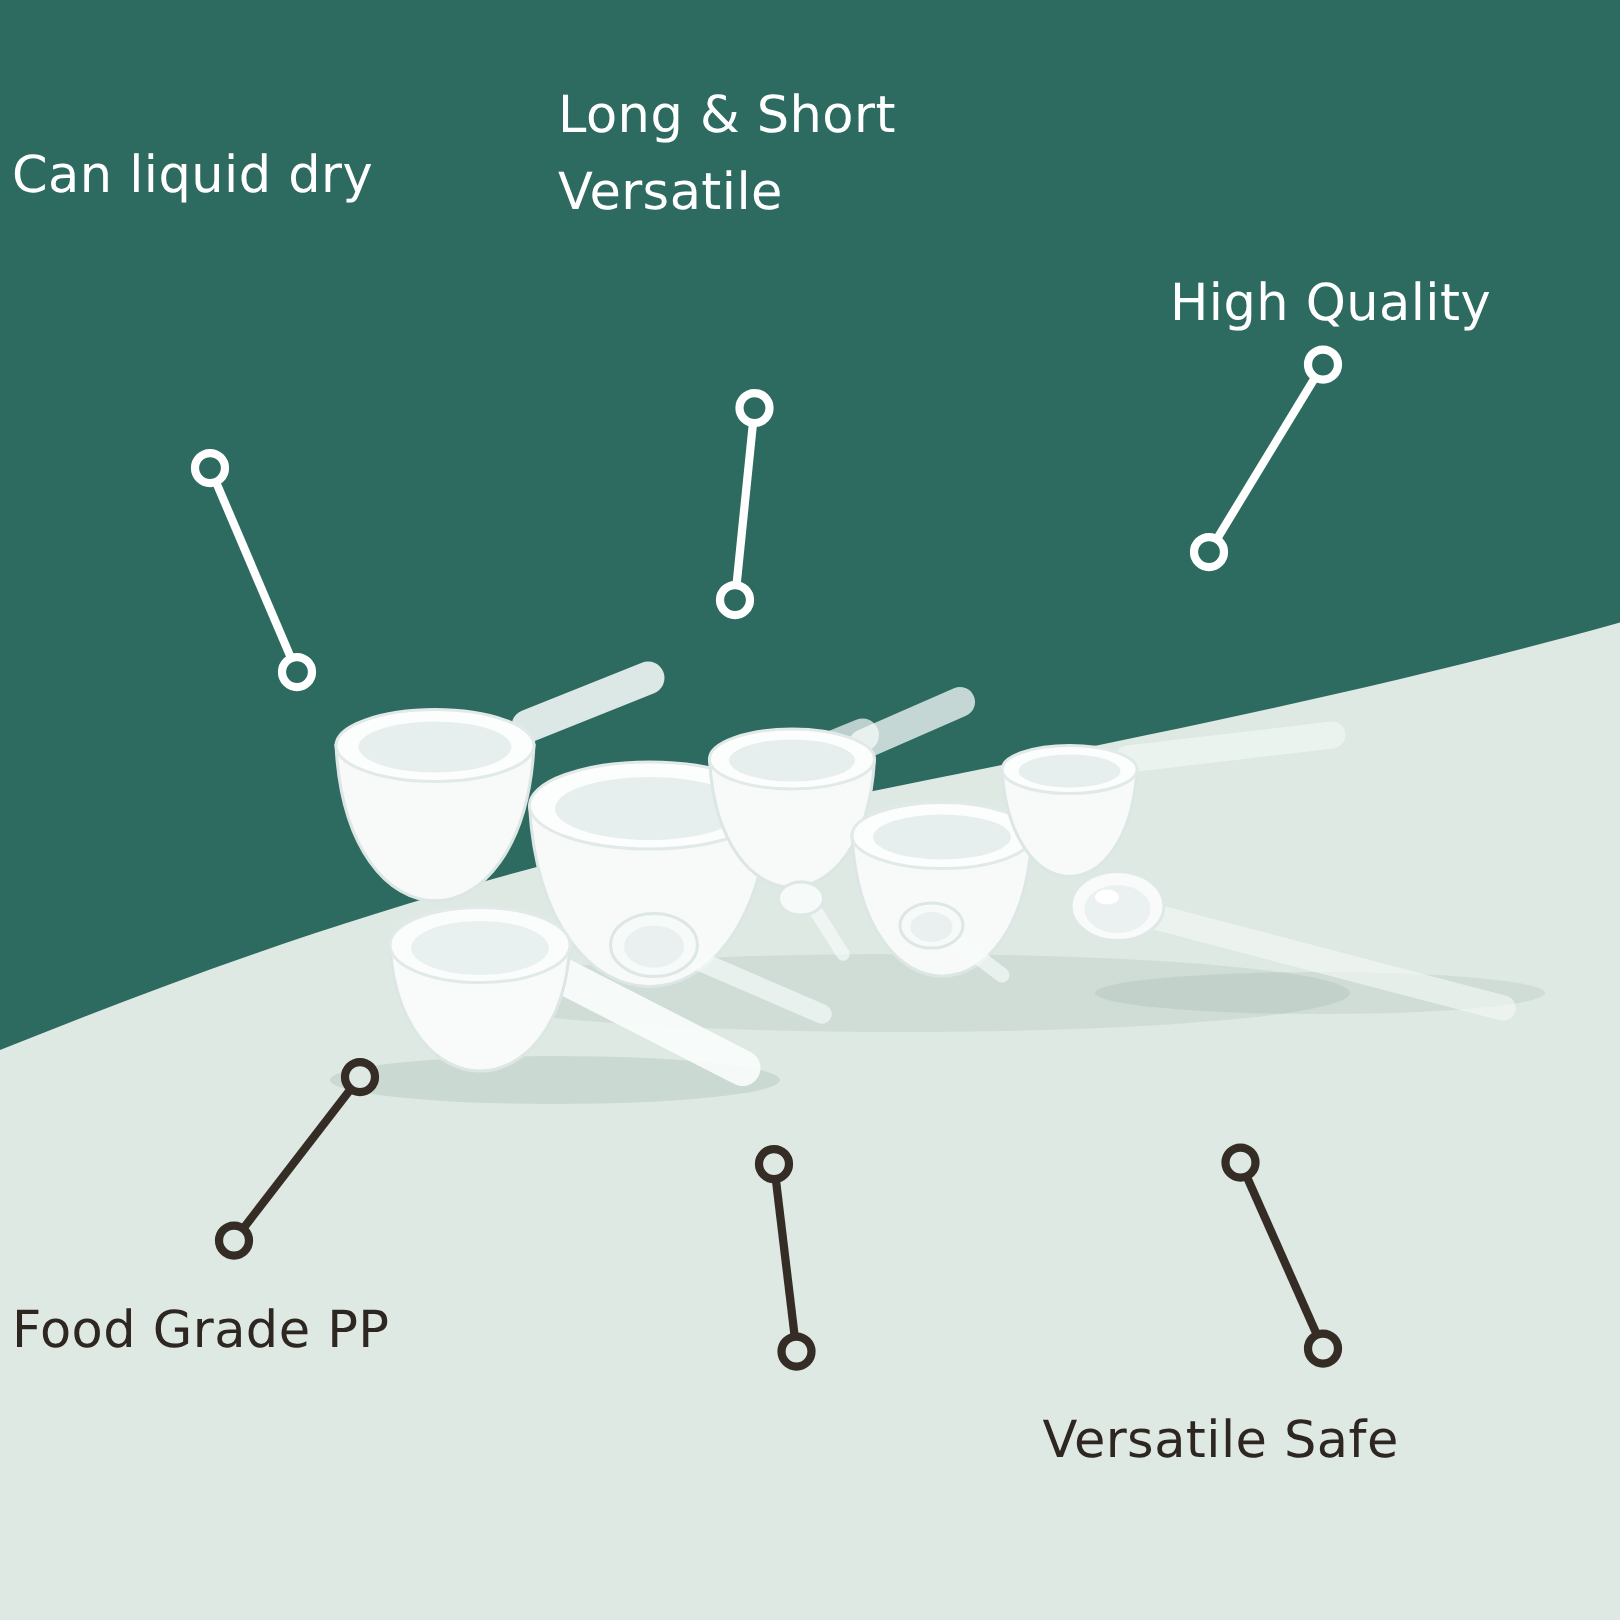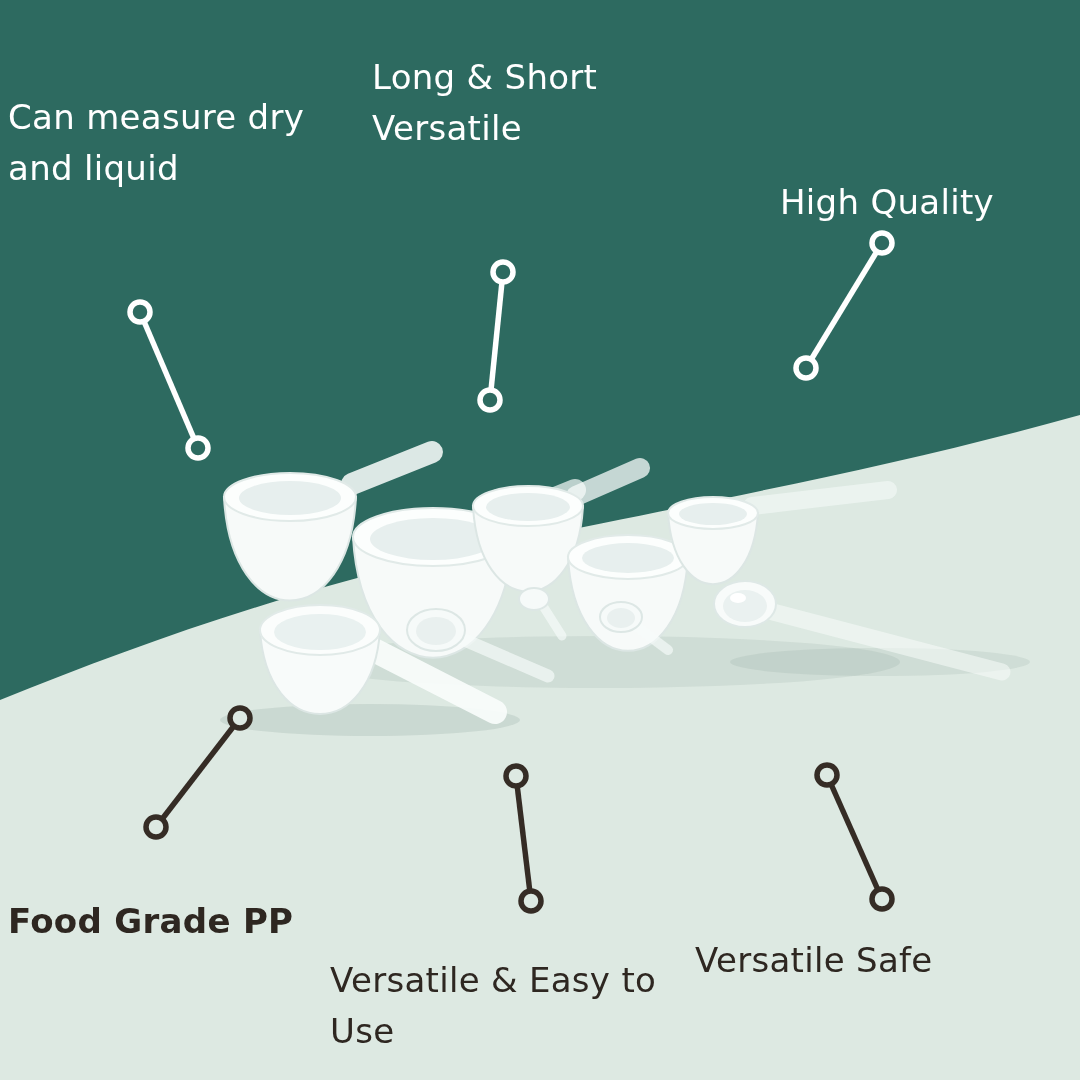--- a/index.html
+++ b/index.html
@@ -29,21 +29,21 @@
     line-height: 1.5;
     letter-spacing: 0.3px;
     font-weight: 400;
   }
   .callout.light-text { color: #ffffff; }
   .callout.dark-text  { color: #2e2721; }
 
   .callout.measure    { left: 8px;   top: 92px;  width: 335px; }
   .callout.handles    { left: 372px; top: 52px;  width: 300px; }
   .callout.quality    { left: 780px; top: 146px; width: 270px; margin-top: 31px; }
-  .callout.material   { left: 8px;   top: 896px; width: 315px; font-weight: bold; }
+  .callout.material   { left: 8px;   top: 862px; width: 315px; }
   .callout.versatile  { left: 330px; top: 955px; width: 420px; }
   .callout.dishwasher { left: 695px; top: 935px; width: 370px; }
 </style>
 </head>
 <body>
 
 <div class="canvas">
 
   <svg class="layer" viewBox="0 0 1080 1080" aria-hidden="true">
     <path d="M0,700 C150,640 300,585 520,540 C740,495 900,465 1080,415 L1080,1080 L0,1080 Z" fill="#dde9e2"></path>
@@ -147,39 +147,34 @@
       <circle cx="531" cy="901" r="10" fill="#dde9e2" stroke="#352c25" stroke-width="5.5"></circle>
     </g>
     <g>
       <line x1="827" y1="775" x2="882" y2="899" stroke="#352c25" stroke-width="5.5"></line>
       <circle cx="827" cy="775" r="10" fill="#dde9e2" stroke="#352c25" stroke-width="5.5"></circle>
       <circle cx="882" cy="899" r="10" fill="#dde9e2" stroke="#352c25" stroke-width="5.5"></circle>
     </g>
   </svg>
 
   <div class="callout light-text measure">
-    <div>Can measure dry</div>
-    <div>and liquid</div>
+    <div>Can liquid dry</div>
   </div>
 
   <div class="callout light-text handles">
     <div>Long &amp; Short</div>
     <div>Versatile</div>
   </div>
 
   <div class="callout light-text quality">
     <div>High Quality</div>
   </div>
 
   <div class="callout dark-text material">
     <div>Food Grade PP</div>
   </div>
 
-  <div class="callout dark-text versatile">
-    <div>Versatile &amp; Easy to</div>
-    <div>Use</div>
-  </div>
 
   <div class="callout dark-text dishwasher">
     <div>Versatile Safe</div>
   </div>
 
 </div>
 
 </body></html>

